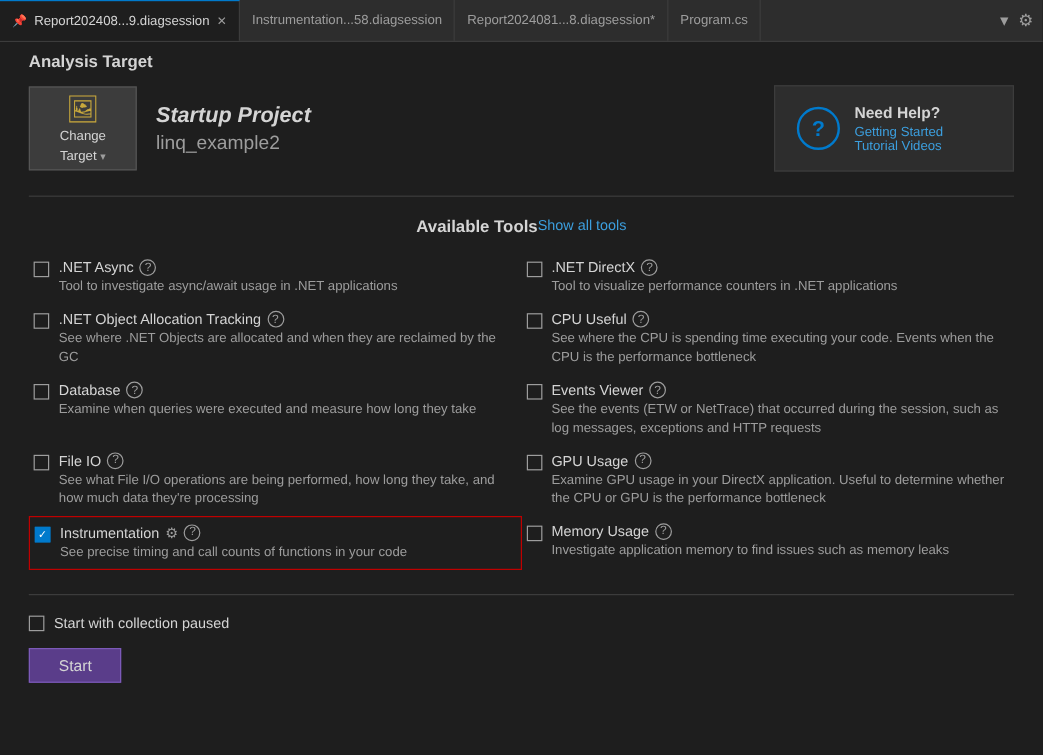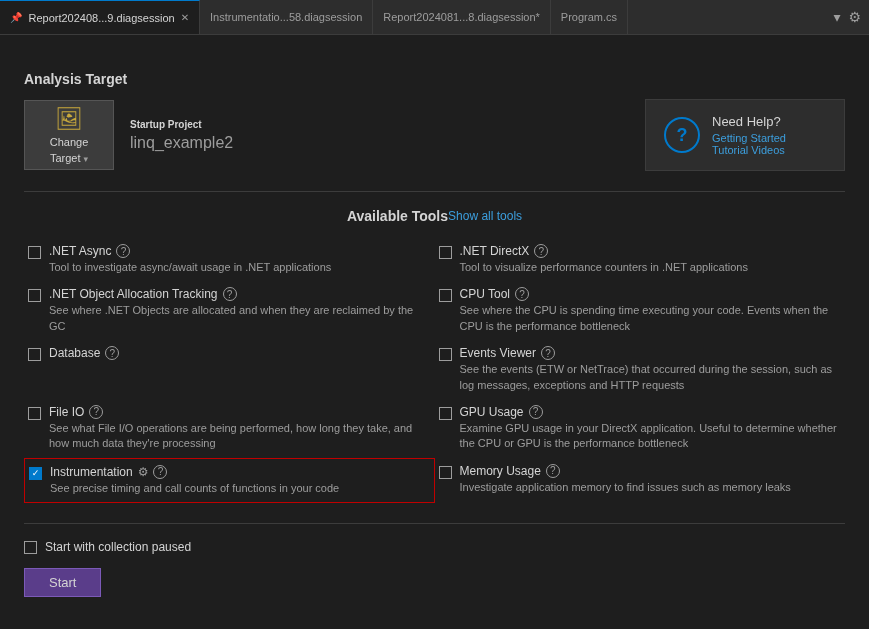--- a/index.html
+++ b/index.html
@@ -54,21 +54,21 @@
       gap: 8px;
     }
     .tab-action-btn {
       color: #9d9d9d;
       font-size: 14px;
       cursor: pointer;
     }
 
     
     .main-content {
-      padding: 36px 24px;
+      padding: 8px 24px;
       height: calc(629px - 35px);
       overflow-y: auto;
     }
 
     
     .section-title {
       font-size: 14px;
       font-weight: 600;
       color: #d4d4d4;
       margin-bottom: 12px;
@@ -109,24 +109,25 @@
       font-size: 11px;
       color: #d4d4d4;
     }
     .change-target-btn .dropdown-arrow {
       font-size: 9px;
       color: #9d9d9d;
     }
 
     .target-info {}
     .target-info .label {
-      font-size: 10px;
+      font-size: 18px;
       font-weight: 600;
       color: #d4d4d4;
       margin-bottom: 4px;
+      font-style: italic;
     }
     .target-info .value {
       font-size: 16px;
       color: #9d9d9d;
     }
 
     .need-help-box {
       background: #2d2d2d;
       border: 1px solid #3c3c3c;
       padding: 14px 18px;
@@ -143,21 +144,21 @@
       display: flex;
       align-items: center;
       justify-content: center;
       color: #007acc;
       font-size: 18px;
       font-weight: bold;
       flex-shrink: 0;
     }
     .help-text .help-title {
       font-size: 13px;
-      font-weight: 400;
+      font-weight: 700;
       color: #d4d4d4;
       margin-bottom: 3px;
     }
     .help-text .help-link {
       font-size: 11px;
       color: #3c9edd;
       display: block;
       cursor: pointer;
       text-decoration: none;
     }
@@ -284,21 +285,21 @@
 </head>
 <body>
 
 <div class="title-bar">
   <div class="tab active">
     <span class="pin-icon">📌</span>
     <span>Report202408...9.diagsession</span>
     <span class="close-x">✕</span>
   </div>
   <div class="tab">
-    <span>Instrumentatio...58.diagsession</span>
+    <span>Instrumentation...58.diagsession</span>
   </div>
   <div class="tab">
     <span>Report2024081...8.diagsession*</span>
   </div>
   <div class="tab">
     <span>Program.cs</span>
   </div>
   <div class="tab-spacer"></div>
   <div class="tab-actions">
     <span class="tab-action-btn">▾</span>
@@ -368,33 +369,34 @@
             <span class="tool-name">.NET Object Allocation Tracking</span>
             <span class="tool-help" style="width: 14px; height: 14px; border-radius: 50%; border: 1px solid rgb(157, 157, 157); display: inline-flex; align-items: center; justify-content: center; font-size: 10px;">?</span>
           </div>
           <div class="tool-desc">See where .NET Objects are allocated and when they are reclaimed by the GC</div>
         </div>
       </div>
       <div class="tool-item">
         <div class="tool-checkbox"></div>
         <div class="tool-content">
           <div class="tool-name-row">
-            <span class="tool-name">CPU Tool</span>
+            <span class="tool-name">CPU Useful</span>
             <span class="tool-help" style="width: 14px; height: 14px; border-radius: 50%; border: 1px solid rgb(157, 157, 157); display: inline-flex; align-items: center; justify-content: center; font-size: 10px;">?</span>
           </div>
           <div class="tool-desc">See where the CPU is spending time executing your code. Events when the CPU is the performance bottleneck</div>
         </div>
       </div>
       <div class="tool-item">
         <div class="tool-checkbox"></div>
         <div class="tool-content">
           <div class="tool-name-row">
             <span class="tool-name">Database</span>
             <span class="tool-help" style="width: 14px; height: 14px; border-radius: 50%; border: 1px solid rgb(157, 157, 157); display: inline-flex; align-items: center; justify-content: center; font-size: 10px;">?</span>
           </div>
+          <div class="tool-desc">Examine when queries were executed and measure how long they take</div>
         </div>
       </div>
       <div class="tool-item">
         <div class="tool-checkbox"></div>
         <div class="tool-content">
           <div class="tool-name-row">
             <span class="tool-name">Events Viewer</span>
             <span class="tool-help" style="width: 14px; height: 14px; border-radius: 50%; border: 1px solid rgb(157, 157, 157); display: inline-flex; align-items: center; justify-content: center; font-size: 10px;">?</span>
           </div>
           <div class="tool-desc">See the events (ETW or NetTrace) that occurred during the session, such as log messages, exceptions and HTTP requests</div>

